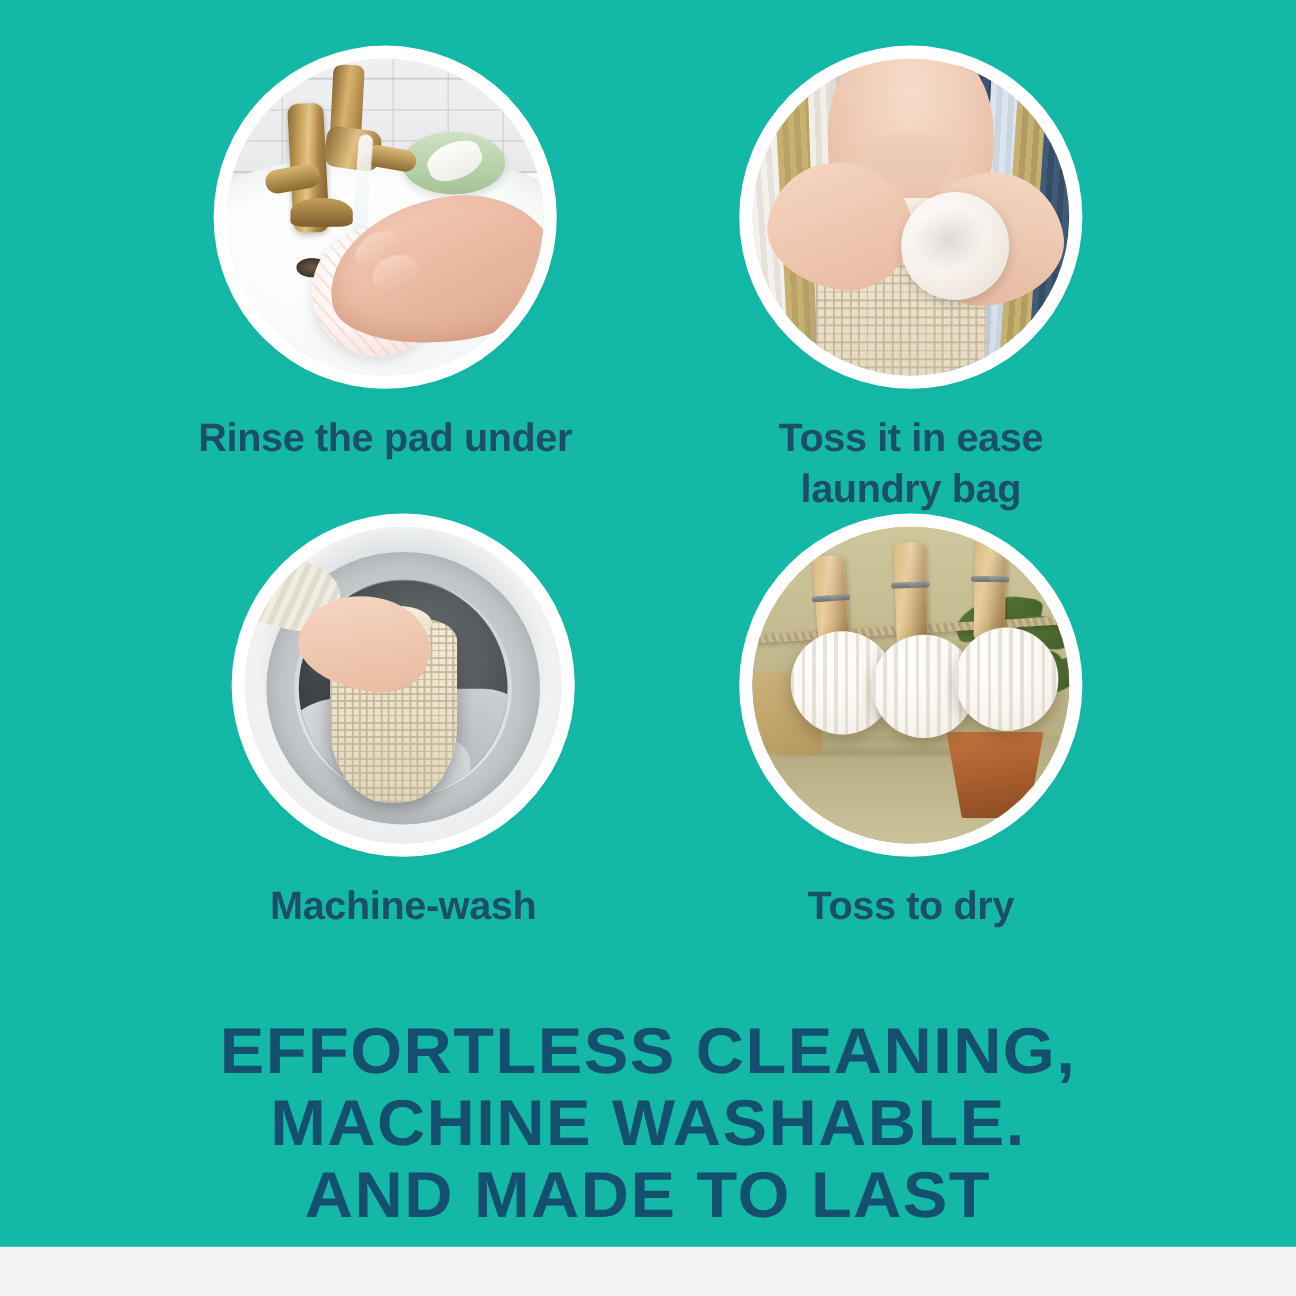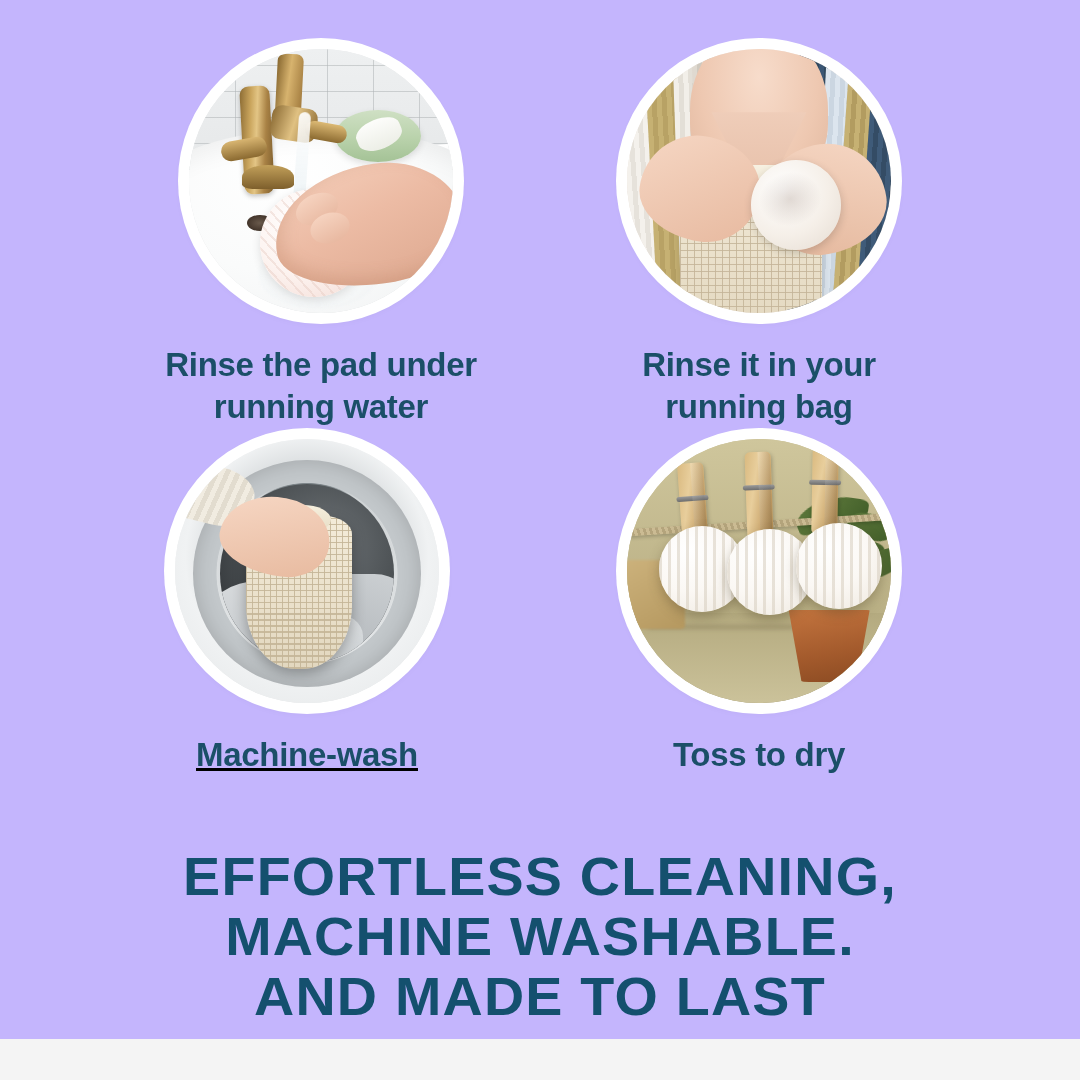--- a/index.html
+++ b/index.html
@@ -13,32 +13,32 @@
   body {
     background:#f4f4f4;
     font-family:"Liberation Sans", sans-serif;
     position:relative;
   }
 
   #board {
     position:absolute;
     left:0; top:0;
     width:1080px; height:1039px;
-    background:#c4b5fd;
+    background:#14b8a6;
   }
 
   
   .step {
     position:absolute;
     width:340px;
     text-align:center;
   }
   .step.c1 { left:151px; top:42px; }
   .step.c2 { left:589px; top:42px; }
-  .step.c3 { left:137px; top:432px;text-decoration:underline; }
+  .step.c3 { left:166px; top:432px; }
   .step.c4 { left:589px; top:432px; }
 
   .photo-wrap {
     position:relative;
     width:278px; height:278px;
     margin:0 auto;
     border-radius:50%;
     background:#ffffff;
     padding:7px;
     box-shadow:0 0 0 4px #ffffff, 0 2px 10px rgba(0,0,0,.05);
@@ -412,21 +412,20 @@
         <div class="water"></div>
         <div class="splash"></div>
         <div class="pad"></div>
         <div class="hand"></div>
         <div class="finger f1"></div>
         <div class="finger f2"></div>
       </div>
     </div>
     <div class="caption">
       <div>Rinse the pad under</div>
-      <div>running water</div>
     </div>
   </div>
 
   <div class="step c2">
     <div class="photo-wrap">
       <div class="photo p2">
         <div class="str s-l1"></div>
         <div class="str s-l2"></div>
         <div class="str s-l3"></div>
         <div class="str s-l4"></div>
@@ -437,22 +436,22 @@
         <div class="skin"></div>
         <div class="neckline"></div>
         <div class="bag"></div>
         <div class="bagmouth"></div>
         <div class="handL"></div>
         <div class="handR"></div>
         <div class="pad2"></div>
       </div>
     </div>
     <div class="caption">
-      <div>Rinse it in your</div>
-      <div>running bag</div>
+      <div>Toss it in ease</div>
+      <div>laundry bag</div>
     </div>
   </div>
 
   <div class="step c3">
     <div class="photo-wrap">
       <div class="photo p3">
         <div class="machine"></div>
         <div class="door-ring"></div>
         <div class="drum">
           <div class="towel t1"></div>

